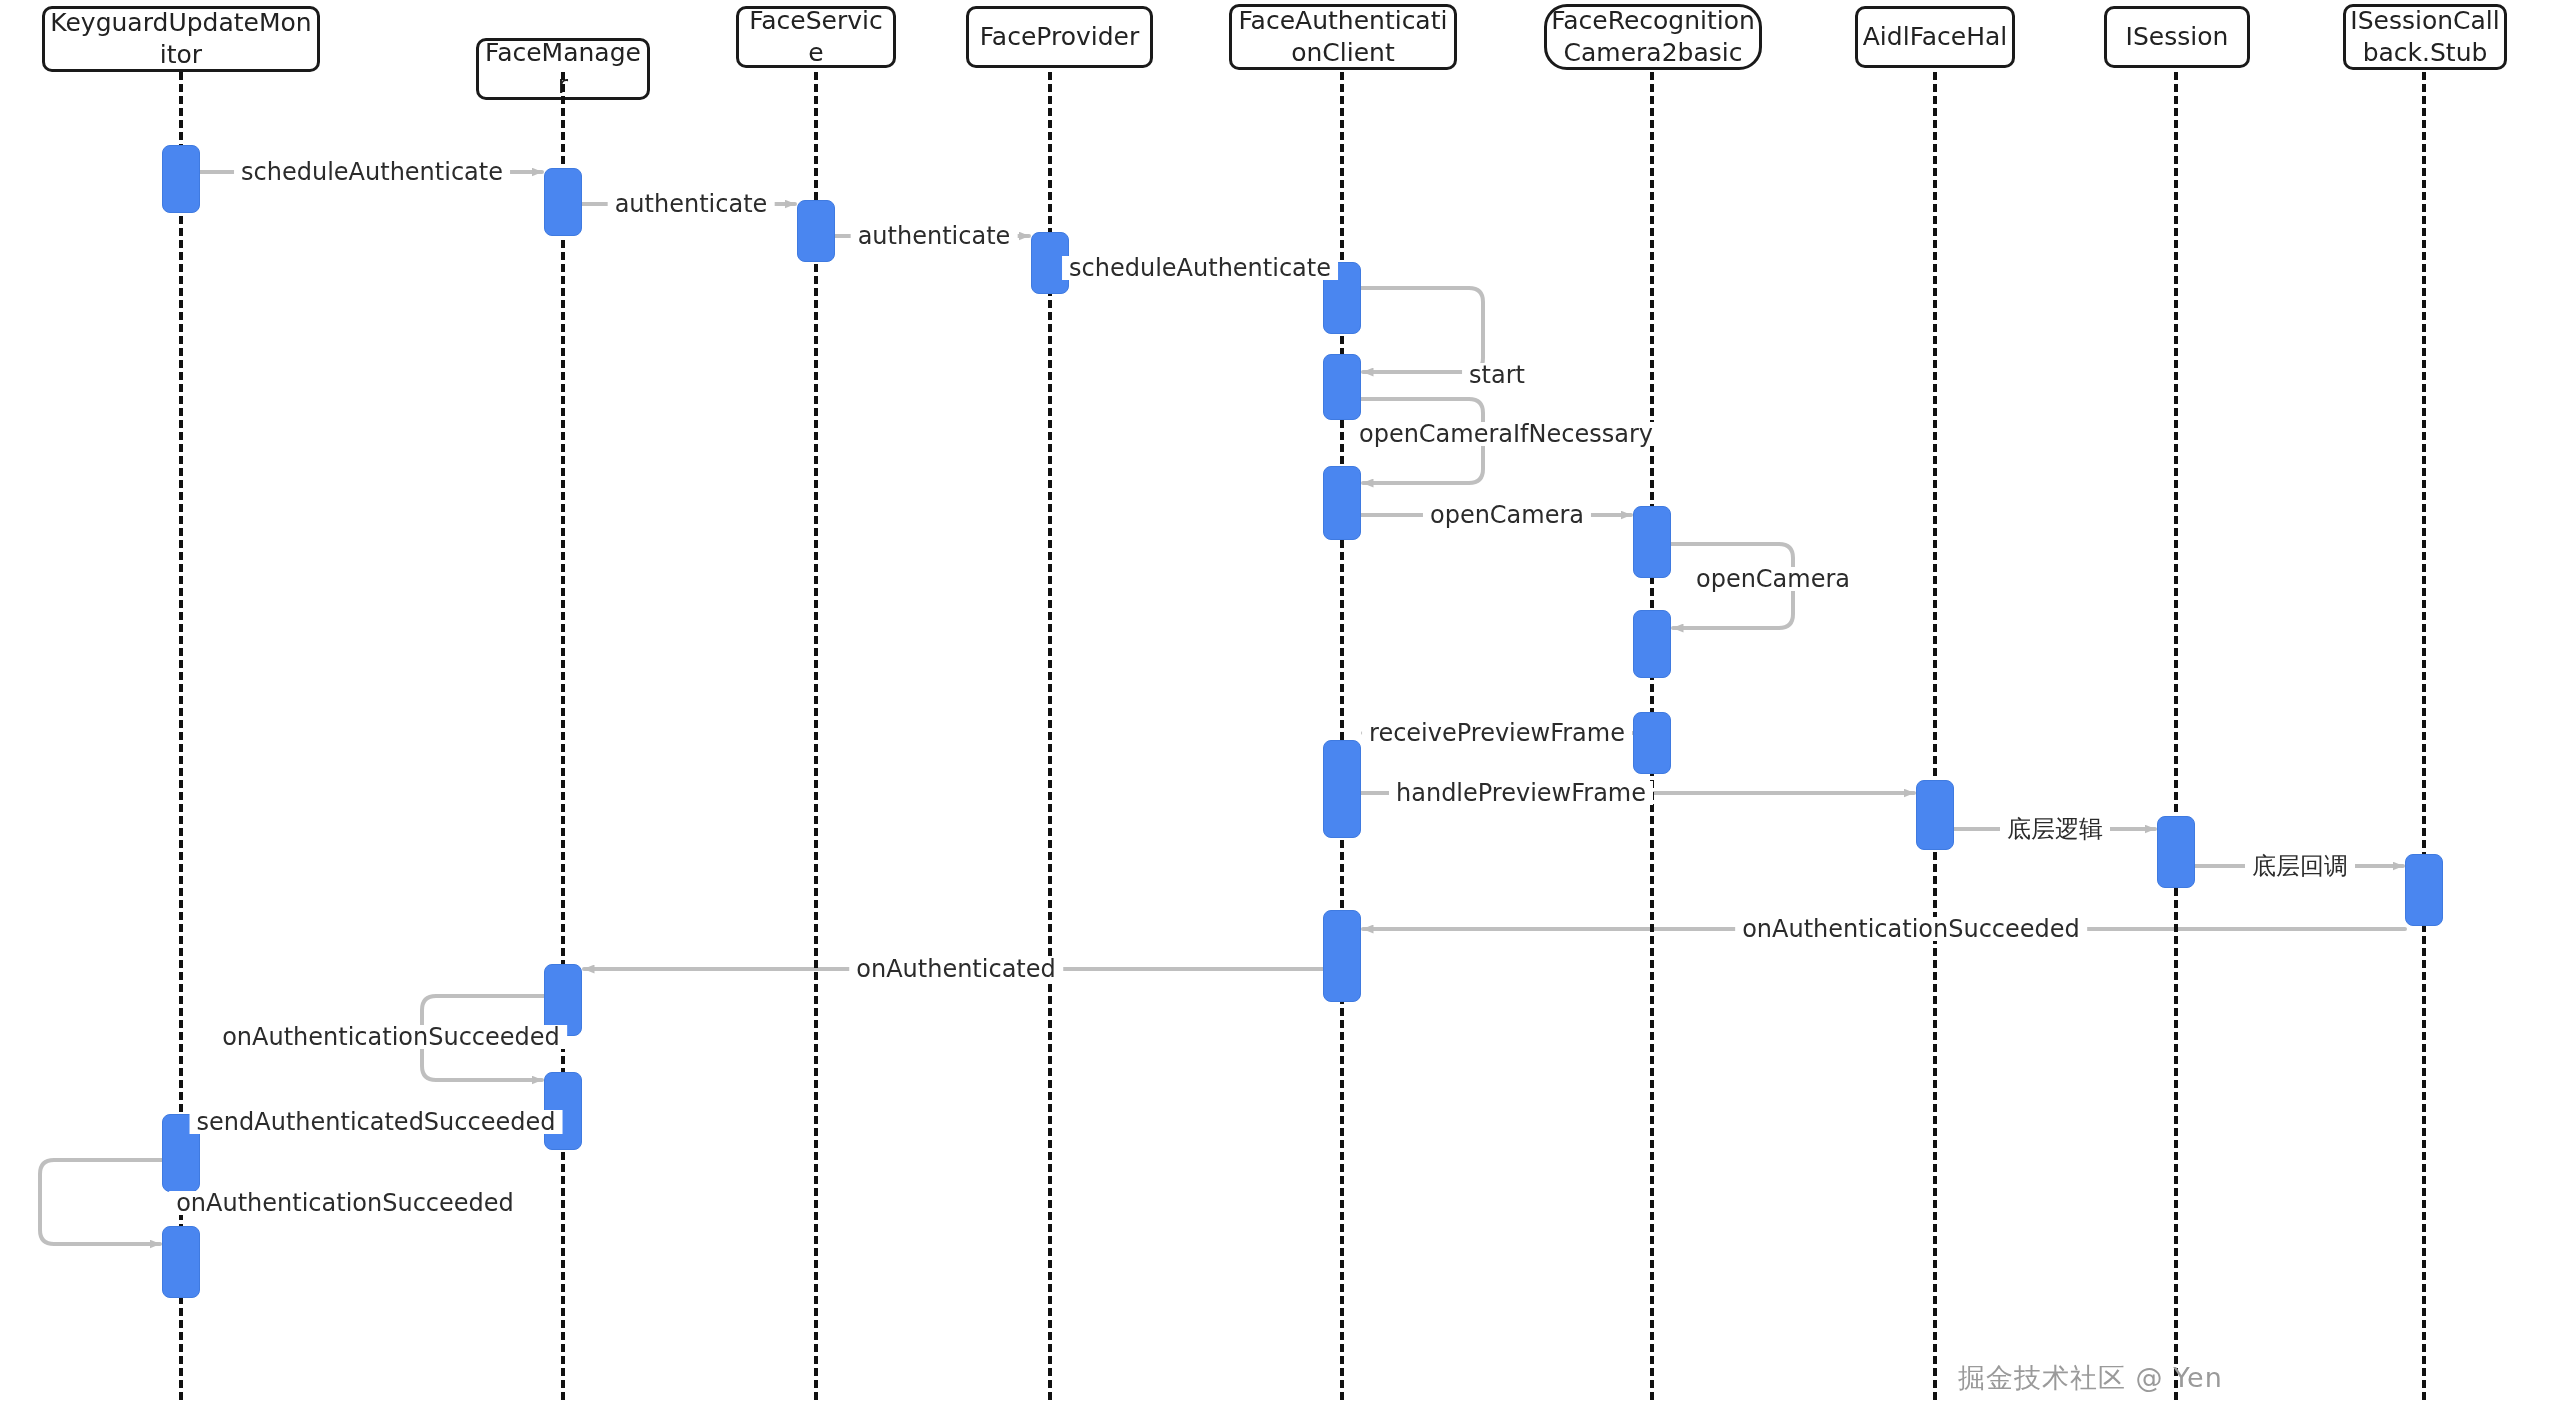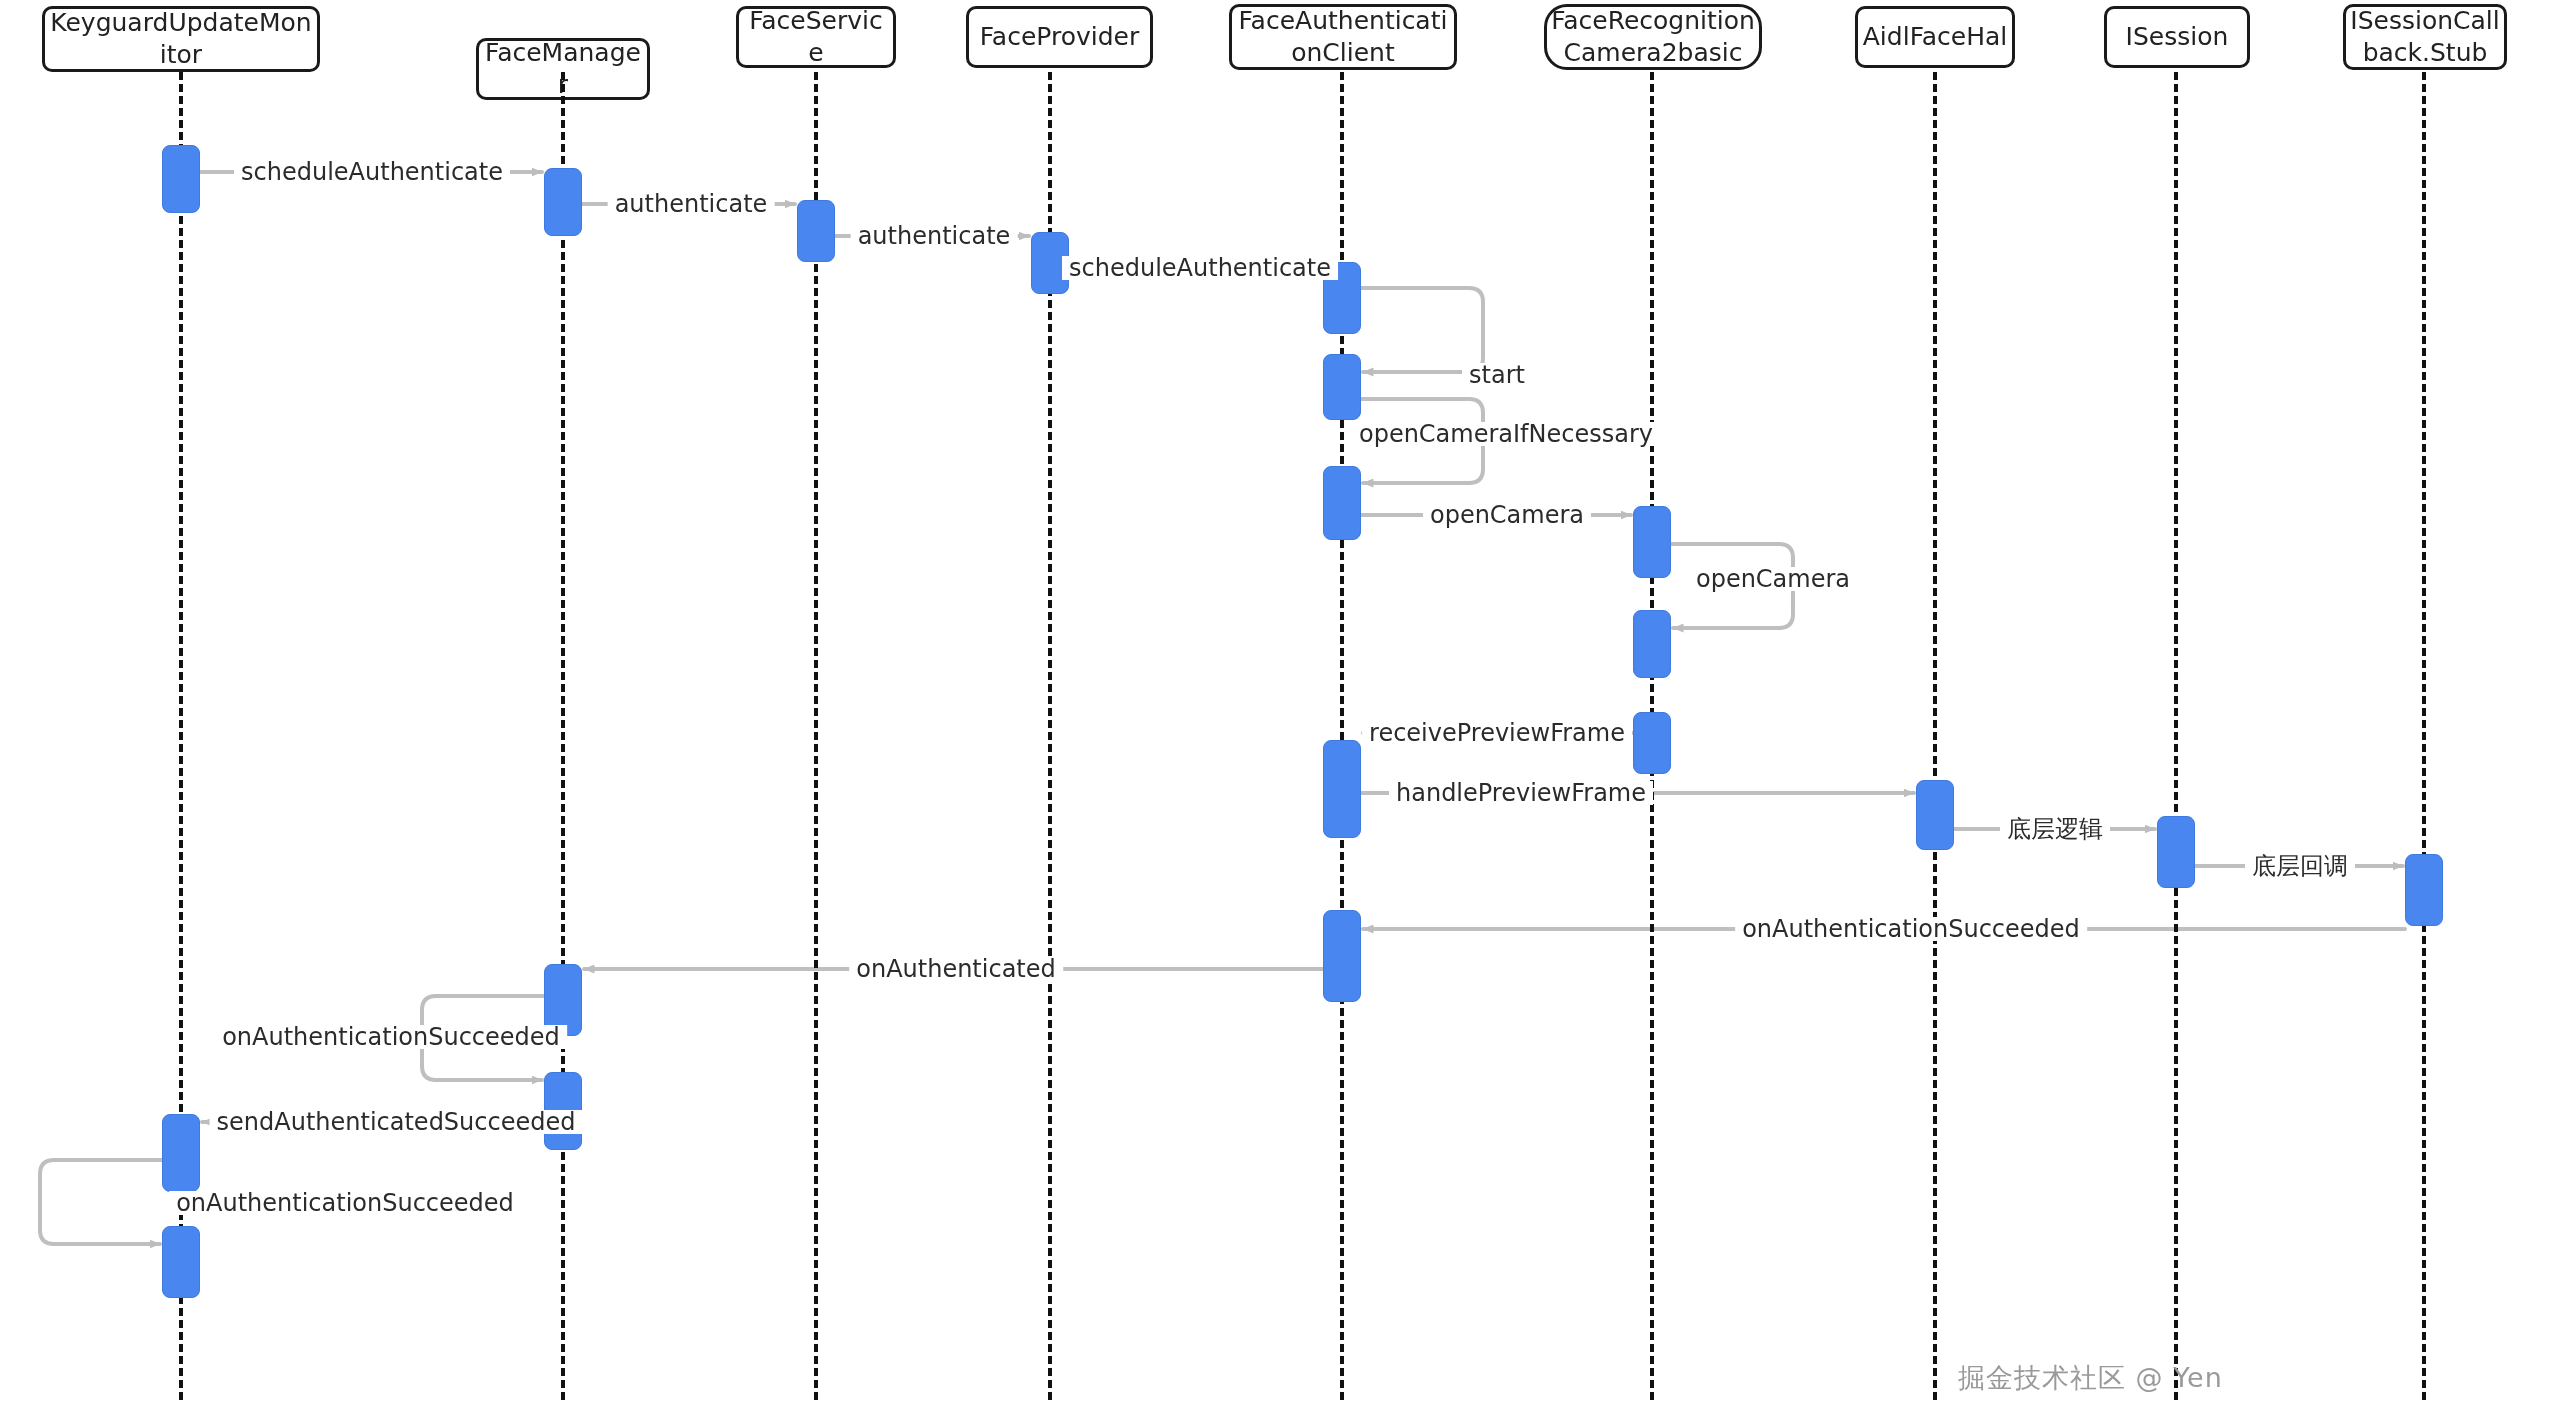--- a/index.html
+++ b/index.html
@@ -174,19 +174,19 @@
       <div class="msg-label" style="left: 1506px; top: 434px;">openCameraIfNecessary</div>
       <div class="msg-label" style="left: 1507px; top: 515px;">openCamera</div>
       <div class="msg-label" style="left: 1773px; top: 579px;">openCamera</div>
       <div class="msg-label" style="left: 1497px; top: 733px;">receivePreviewFrame</div>
       <div class="msg-label" style="left: 1521px; top: 793px;">handlePreviewFrame</div>
       <div class="msg-label" style="left: 2055px; top: 829px;">底层逻辑</div>
       <div class="msg-label" style="left: 2300px; top: 866px;">底层回调</div>
       <div class="msg-label" style="left: 1911px; top: 929px;">onAuthenticationSucceeded</div>
       <div class="msg-label" style="left: 956px; top: 969px;">onAuthenticated</div>
       <div class="msg-label" style="left: 391px; top: 1037px;">onAuthenticationSucceeded</div>
-      <div class="msg-label" style="left: 376px; top: 1122px; margin-left: 20px;">sendAuthenticatedSucceeded</div>
+      <div class="msg-label" style="left: 376px; top: 1122px;">sendAuthenticatedSucceeded</div>
       <div class="msg-label" style="left: 345px; top: 1203px;">onAuthenticationSucceeded</div>
     </div>
 
   <div class="watermark" style="left: 1958px; top: 1360px;">掘金技术社区 @ Yen</div>
 
 </div>
 
 </body></html>

